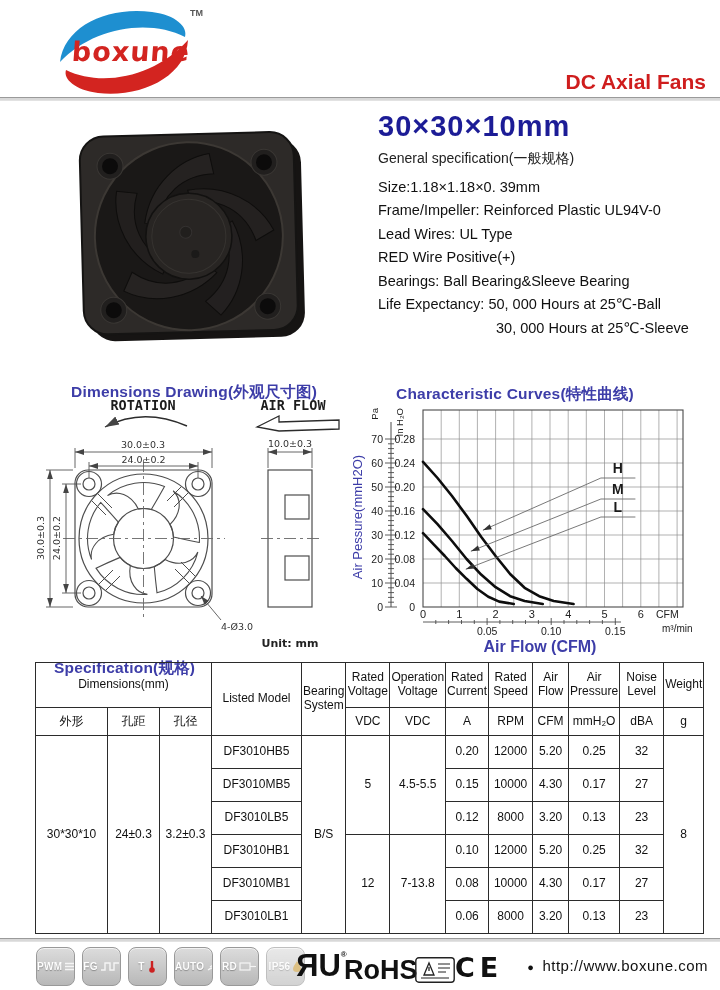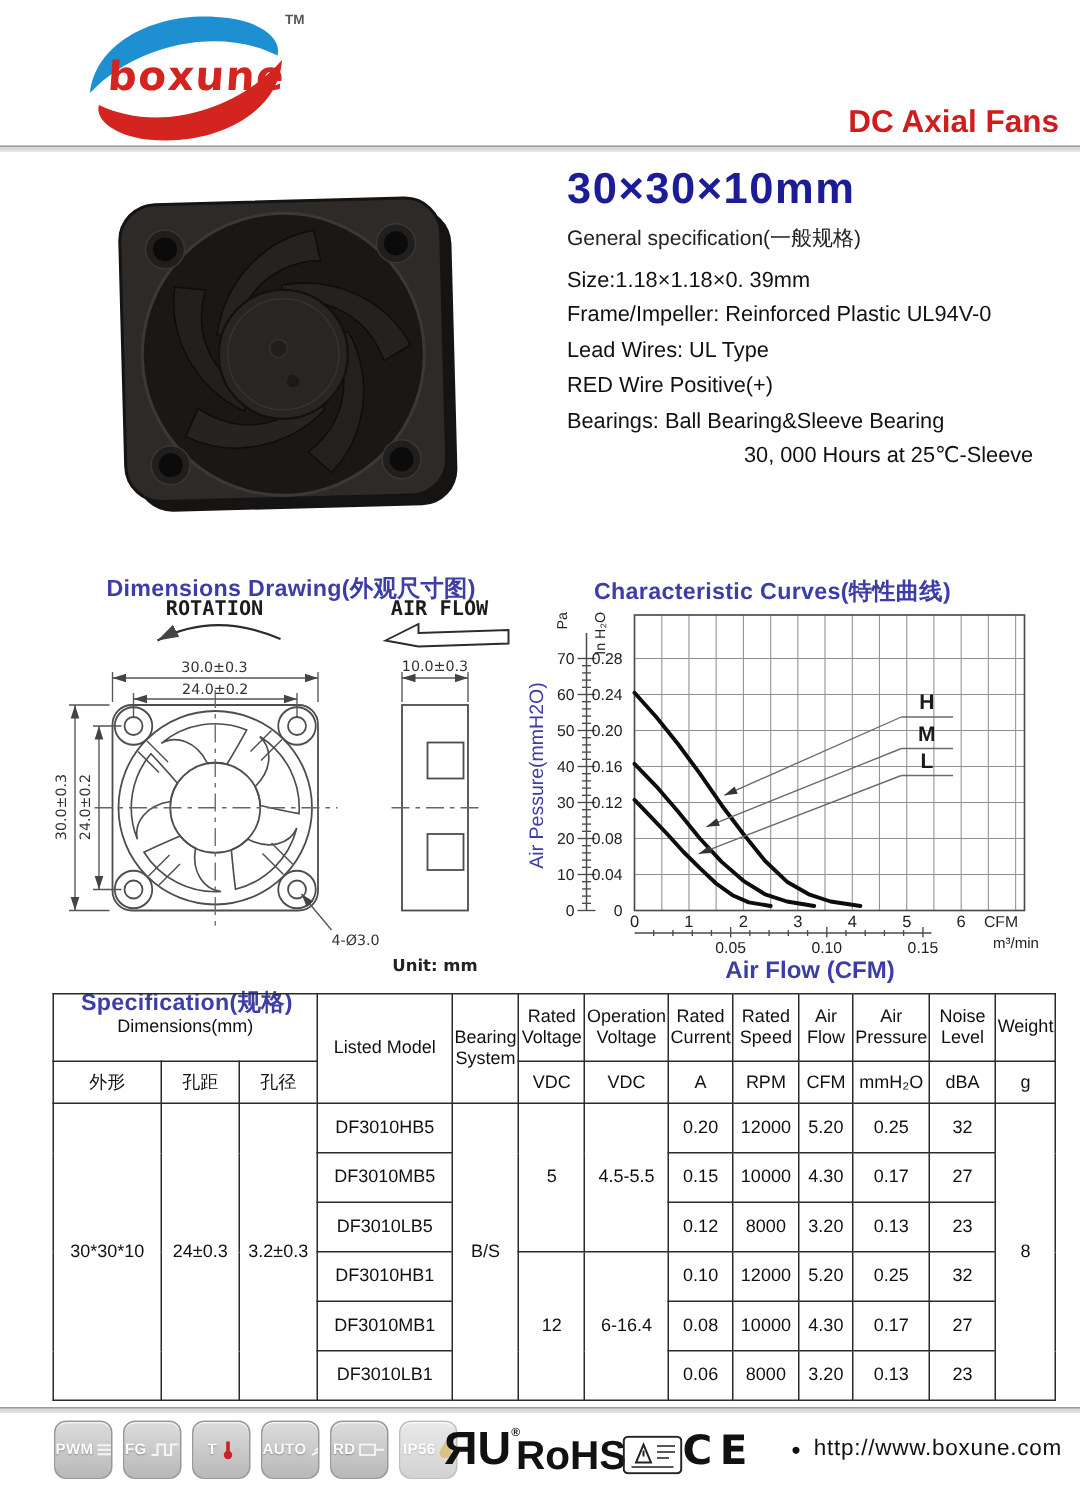--- a/index.html
+++ b/index.html
@@ -112,20 +112,21 @@
 </div>
 
 <div class="abs prod-title">30×30×10mm</div>
 <div class="abs spec-heading">General specification(一般规格)</div>
 <div class="abs spec-lines">
   <div>Size:1.18×1.18×0. 39mm</div>
   <div>Frame/Impeller: Reinforced Plastic UL94V-0</div>
   <div>Lead  Wires: UL  Type</div>
   <div>RED Wire Positive(+)</div>
   <div>Bearings:  Ball Bearing&amp;Sleeve Bearing</div>
+  <div>Life Expectancy: 50, 000 Hours at 25℃-Ball</div>
   <div class="indent">30, 000 Hours at 25℃-Sleeve</div>
 </div>
 
 <h2 class="abs sec dim-heading">Dimensions Drawing(外观尺寸图)</h2>
 <div class="abs dim-svg">
 <svg width="330" height="266" viewBox="0 0 330 266" font-family="DejaVu Sans, sans-serif">
   <defs>
     <marker id="arr" markerWidth="11" markerHeight="8" refX="10" refY="4" orient="auto-start-reverse">
       <path d="M0 0.8 L10 4 L0 7.2 Z" fill="#444"></path>
     </marker>
@@ -408,21 +409,21 @@
       <td>DF3010LB5</td>
       <td>0.12</td>
       <td>8000</td>
       <td>3.20</td>
       <td>0.13</td>
       <td>23</td>
     </tr>
     <tr>
       <td>DF3010HB1</td>
       <td rowspan="3">12</td>
-      <td rowspan="3">6-16.4</td>
+      <td rowspan="3">7-13.8</td>
       <td>0.10</td>
       <td>12000</td>
       <td>5.20</td>
       <td>0.25</td>
       <td>32</td>
     </tr>
     <tr>
       <td>DF3010MB1</td>
       <td>0.08</td>
       <td>10000</td>

